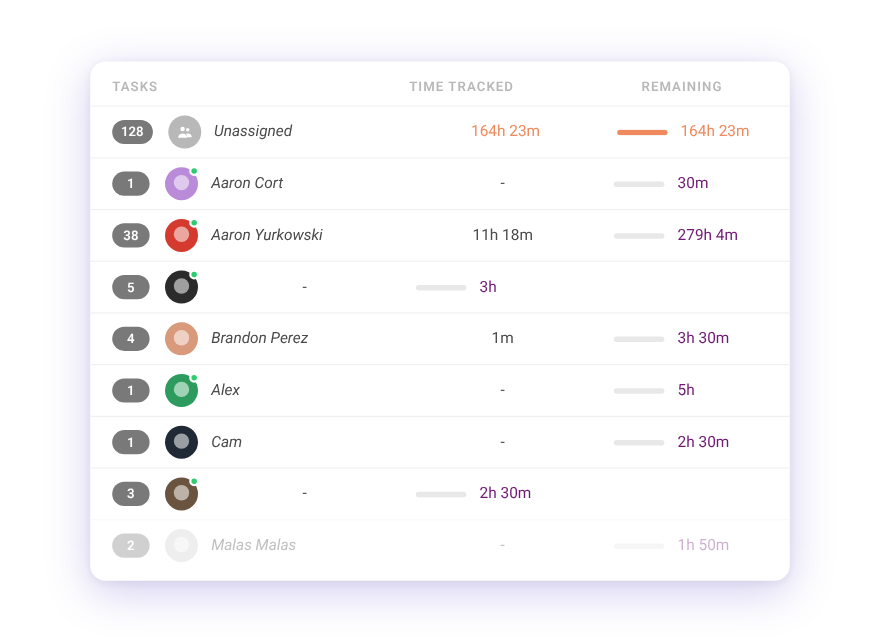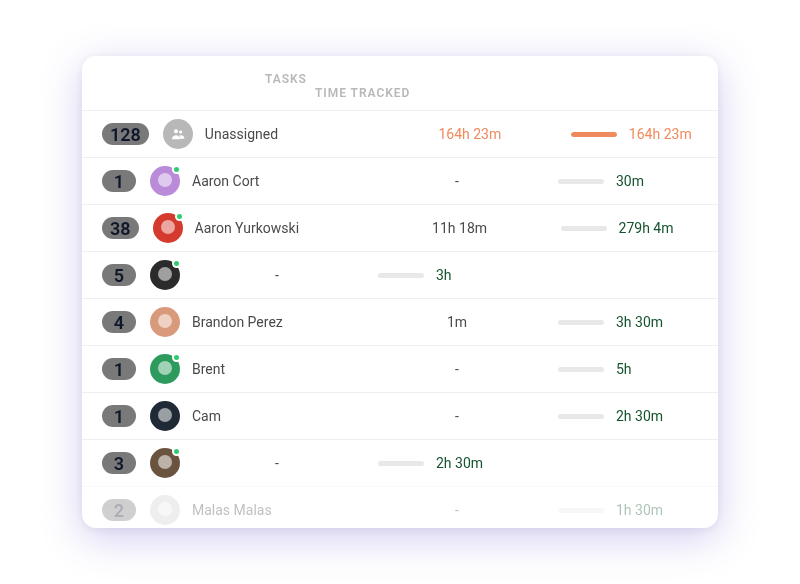--- a/index.html
+++ b/index.html
@@ -32,21 +32,20 @@
       overflow: hidden;
     }
     .header {
       display: flex;
       align-items: center;
       padding: 16px 20px 10px 20px;
       font-size: 12px;
       letter-spacing: 0.08em;
       color: #B8B8B8;
       font-weight: 600;
-      flex-direction: column;
     }
     .h-tasks { width: 270px; }
     .h-tracked { width: 170px; text-align: left; }
     .h-remaining { flex: 1; text-align: center; }
     .rows { }
     .row {
       display: flex;
       align-items: center;
       height: 47px;
       padding: 0 20px;
@@ -54,22 +53,22 @@
       font-size: 14px;
       color: #4A4A4A;
     }
     .row.faded { opacity: 0.35; }
     .count {
       min-width: 34px;
       height: 22px;
       padding: 0 8px;
       border-radius: 11px;
       background: #797979;
-      color: #0f172a;
-      font-size: 18px;
+      color: #ffffff;
+      font-size: 12px;
       font-weight: 600;
       display: inline-flex;
       align-items: center;
       justify-content: center;
       flex-shrink: 0;
     }
     .avatar-wrap {
       width: 30px;
       height: 30px;
       margin: 0 12px 0 14px;
@@ -88,21 +87,21 @@
     }
     .av-unassigned { background: #B8B8B8; }
     .presence {
       position: absolute;
       top: -1px; right: -1px;
       width: 9px; height: 9px;
       border-radius: 50%;
       background: #2ECC71;
       border: 2px solid #fff;
     }
-    .name { width: 180px; }
+    .name { width: 180px; font-style: italic; }
     .tracked { width: 170px; text-align: center; color: #4A4A4A; }
     .tracked.highlight { color: #F08A5D; }
     .remaining {
       flex: 1;
       display: flex;
       align-items: center;
       gap: 12px;
       padding-left: 16px;
     }
     .bar {
@@ -113,21 +112,21 @@
       position: relative;
       overflow: hidden;
       flex-shrink: 0;
     }
     .bar-fill {
       position: absolute;
       top: 0; left: 0; bottom: 0;
       border-radius: 3px;
     }
     .bar-fill.full { width: 100%; background: #F08A5D; }
-    .remaining-text { color: #14532d; font-size: 14px; }
+    .remaining-text { color: #701a75; font-size: 14px; }
     .remaining-text.highlight { color: #F08A5D; }
     
     .av-face {
       position: relative;
     }
     .av-face::after {
       content: "";
       position: absolute;
       width: 14px; height: 14px;
       border-radius: 50%;
@@ -138,20 +137,21 @@
 </head>
 <body>
 
 <div class="glow"></div>
 
 <div class="card">
 
   <div class="header">
     <div class="h-tasks">TASKS</div>
     <div class="h-tracked">TIME TRACKED</div>
+    <div class="h-remaining">REMAINING</div>
   </div>
 
   <div class="rows" id="rows">
       <div class="row">
         <span class="count">128</span>
         <div class="avatar-wrap">
           <div class="avatar av-unassigned" style="background: rgb(184, 184, 184);">
             <svg width="16" height="16" viewBox="0 0 24 24" fill="#fff">
               <circle cx="9" cy="8" r="3"></circle>
               <circle cx="16" cy="9" r="2.4"></circle>
@@ -218,21 +218,21 @@
           <div class="bar"></div>
           <span class="remaining-text">3h 30m</span>
         </div>
       </div>
       <div class="row">
         <span class="count">1</span>
         <div class="avatar-wrap">
           <div class="avatar av-face" style="background: rgb(46, 155, 94);"></div>
           <span class="presence"></span>
         </div>
-        <div class="name">Brent</div>
+        <div class="name">Alex</div>
         <div class="tracked">-</div>
         <div class="remaining">
           <div class="bar"></div>
           <span class="remaining-text">5h</span>
         </div>
       </div>
       <div class="row">
         <span class="count">1</span>
         <div class="avatar-wrap">
           <div class="avatar av-face" style="background: rgb(31, 42, 54);"></div>
@@ -258,18 +258,18 @@
       </div>
       <div class="row faded">
         <span class="count">2</span>
         <div class="avatar-wrap">
           <div class="avatar av-face" style="background: rgb(207, 207, 207);"></div>
         </div>
         <div class="name">Malas Malas</div>
         <div class="tracked">-</div>
         <div class="remaining">
           <div class="bar"></div>
-          <span class="remaining-text">1h 30m</span>
+          <span class="remaining-text">1h 50m</span>
         </div>
       </div>
     </div>
 
 </div>
 
 </body></html>

